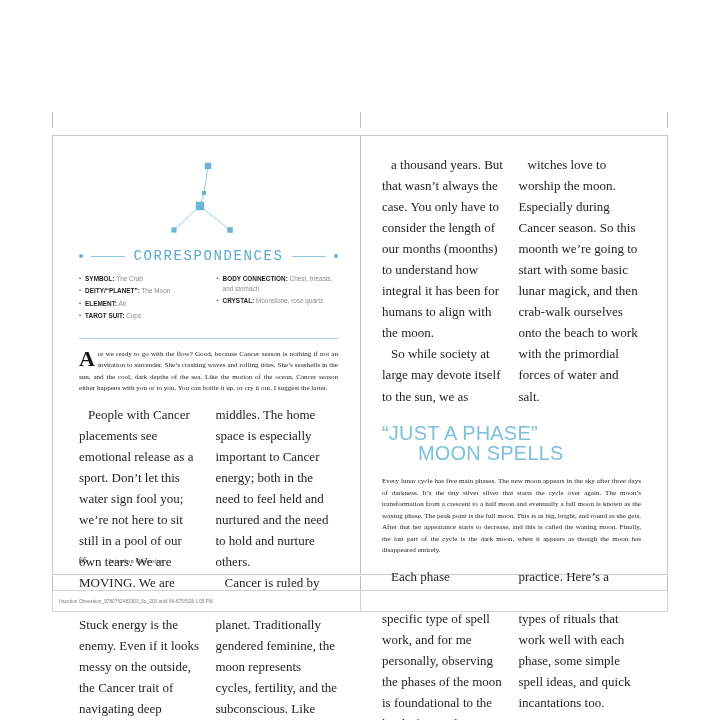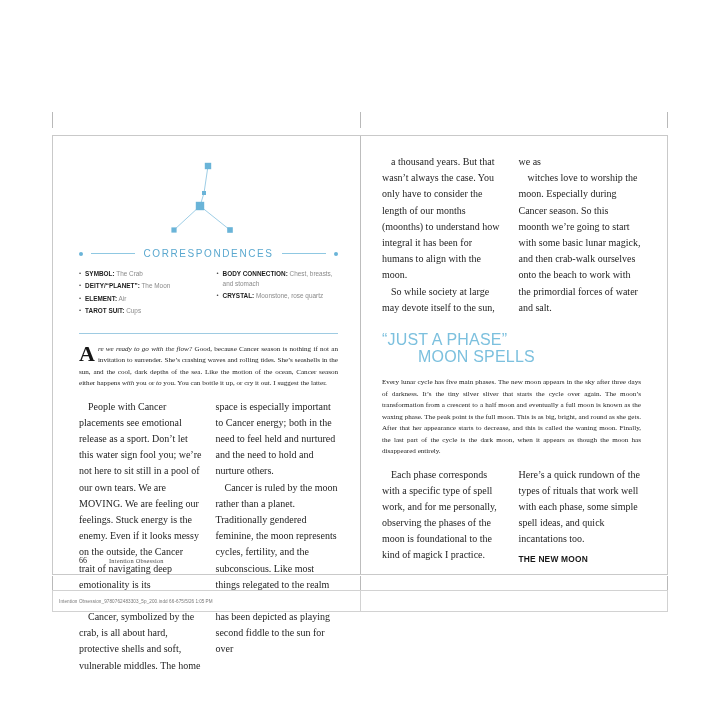--- a/index.html
+++ b/index.html
@@ -38,22 +38,22 @@
   
   .corr-rule{
     display:flex;align-items:center;gap:8px;
     margin:2px 0 10px 0;
   }
   .corr-rule .node{
     width:4px;height:4px;background:#6ab4d8;border-radius:50%;flex:0 0 auto;
   }
   .corr-rule .line{height:1px;background:#8fc8e2;flex:1 1 auto;}
   .corr-rule .corr-title{
-    font-family:Liberation Sans, sans-serif;
-    font-size:10px;letter-spacing:1.6px;
+    font-family:Liberation Mono, monospace;
+    font-size:14px;letter-spacing:1.6px;
     color:#5aa8cf;white-space:nowrap;flex:0 0 auto;
   }
 
   
   .corr-cols{display:flex;gap:16px;margin-bottom:14px;}
   .corr-col{flex:1 1 0;}
   .corr-item{
     display:flex;gap:4px;
     font-size:6.4px;line-height:1.55;
     color:#5b5b5b;margin-bottom:2.5px;
@@ -68,39 +68,39 @@
   
   .intro{
     font-size:7.1px;line-height:1.62;text-align:justify;
     color:#242424;margin-bottom:9px;
   }
   .intro .dropcap{
     float:left;font-size:22px;line-height:0.84;
     padding:1px 3px 0 0;font-weight:bold;color:#161616;
     font-family:"Liberation Serif", serif;
   }
-  .intro .ital{font-style:italic;}
+  .intro .ital{}
 
   .twocol{column-count:2;column-gap:14px;}
   .twocol p{
-    font-size:10px;line-height:1.62;
+    font-size:13px;line-height:1.62;
     margin:0 0 0 0;text-indent:9px;color:#242424;
   }
   .twocol p.first{text-indent:9px;}
 
   .fullpara{
     font-size:7.1px;line-height:1.62;text-align:justify;
     color:#242424;margin:0 0 9px 0;font-family:Liberation Serif, serif;
   }
 
   
   .chap-head{
     font-family:"Liberation Sans", sans-serif;
     color:#7cc0de;
-    font-size:16px;line-height:1.04;
+    font-size:20px;line-height:1.04;
     letter-spacing:0.2px;
     margin:16px 0 12px 0;
     font-weight:normal;
   }
   .chap-head .l2{display:block;margin-left:36px;}
 
   .subhead{
     font-family:"Liberation Sans", sans-serif;
     font-size:8.4px;font-weight:bold;color:#161616;
     margin:7px 0 0 0;letter-spacing:0.2px;

